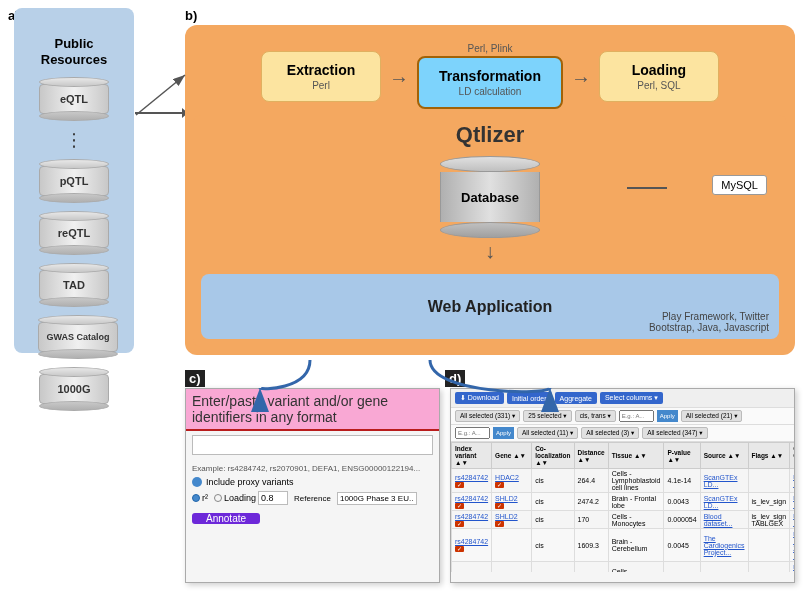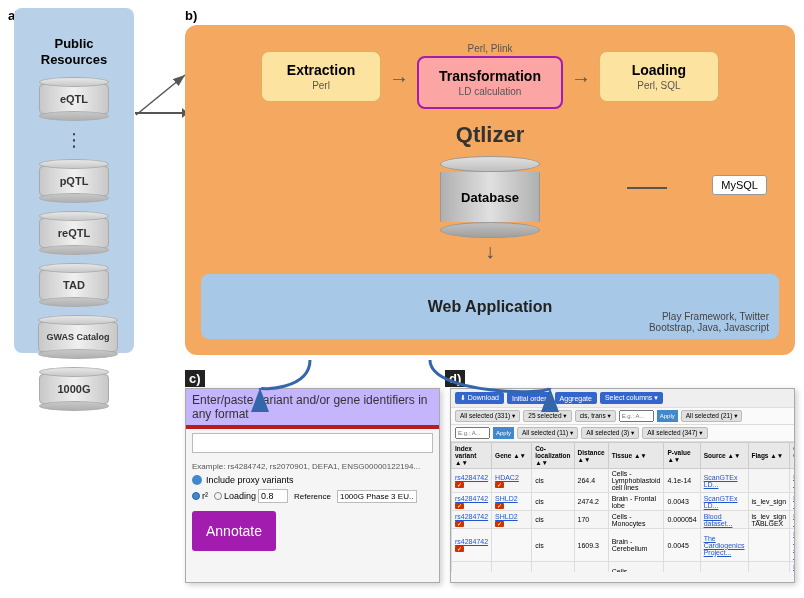--- a/index.html
+++ b/index.html
@@ -281,25 +281,25 @@
       width: 345px;
       height: 195px;
       background: #f5f5f5;
       border: 1px solid #aaa;
       overflow: hidden;
       box-shadow: 2px 2px 6px rgba(0,0,0,0.2);
     }
 
     
     .panel-c-header {
-      font-size: 12px;
+      font-size: 14px;
       color: #333;
       padding: 4px 6px;
-      border-bottom: 4px solid #b91c1c;
-      background: #c4b5fd;
+      border-bottom: 2px solid #b91c1c;
+      background: #f9a8d4;
     }
 
     .panel-c-input {
       margin: 4px 6px;
       width: calc(100% - 12px);
       height: 20px;
       border: 1px solid #bbb;
       font-size: 9px;
       padding: 2px 4px;
       background: white;
@@ -351,25 +351,25 @@
 
     .radio-empty {
       width: 8px;
       height: 8px;
       border-radius: 50%;
       border: 1px solid #888;
     }
 
     .annotate-btn {
       margin: 6px 6px;
-      background: #a21caf;
+      background: #6d28d9;
       color: white;
       border: none;
-      padding: 12px 14px;
-      font-size: 14px;
+      padding: 0 14px;
+      font-size: 10px;
       border-radius: 3px;
       cursor: pointer;
     }
 
     .dprime-input {
       width: 30px;
       border: 1px solid #bbb;
       font-size: 9px;
       padding: 1px 2px;
     }
@@ -545,21 +545,21 @@
         <div class="etl-box">
           <div>Extraction</div>
           <div class="etl-sub">Perl</div>
         </div>
       </div>
 
       <div class="etl-arrow">→</div>
 
       <div style="display:flex;flex-direction:column;align-items:center">
         <div class="etl-sub-top">Perl, Plink</div>
-        <div class="etl-box" style="background:#fca5a5;border:2px solid #a21caf;">
+        <div class="etl-box" style="background:#7dd3fc;border:2px solid #a16207;">
           <div>Transformation</div>
           <div class="etl-sub">LD calculation</div>
         </div>
       </div>
 
       <div class="etl-arrow">→</div>
 
       <div style="display:flex;flex-direction:column;align-items:center">
         <div class="etl-box">
           <div>Loading</div>

